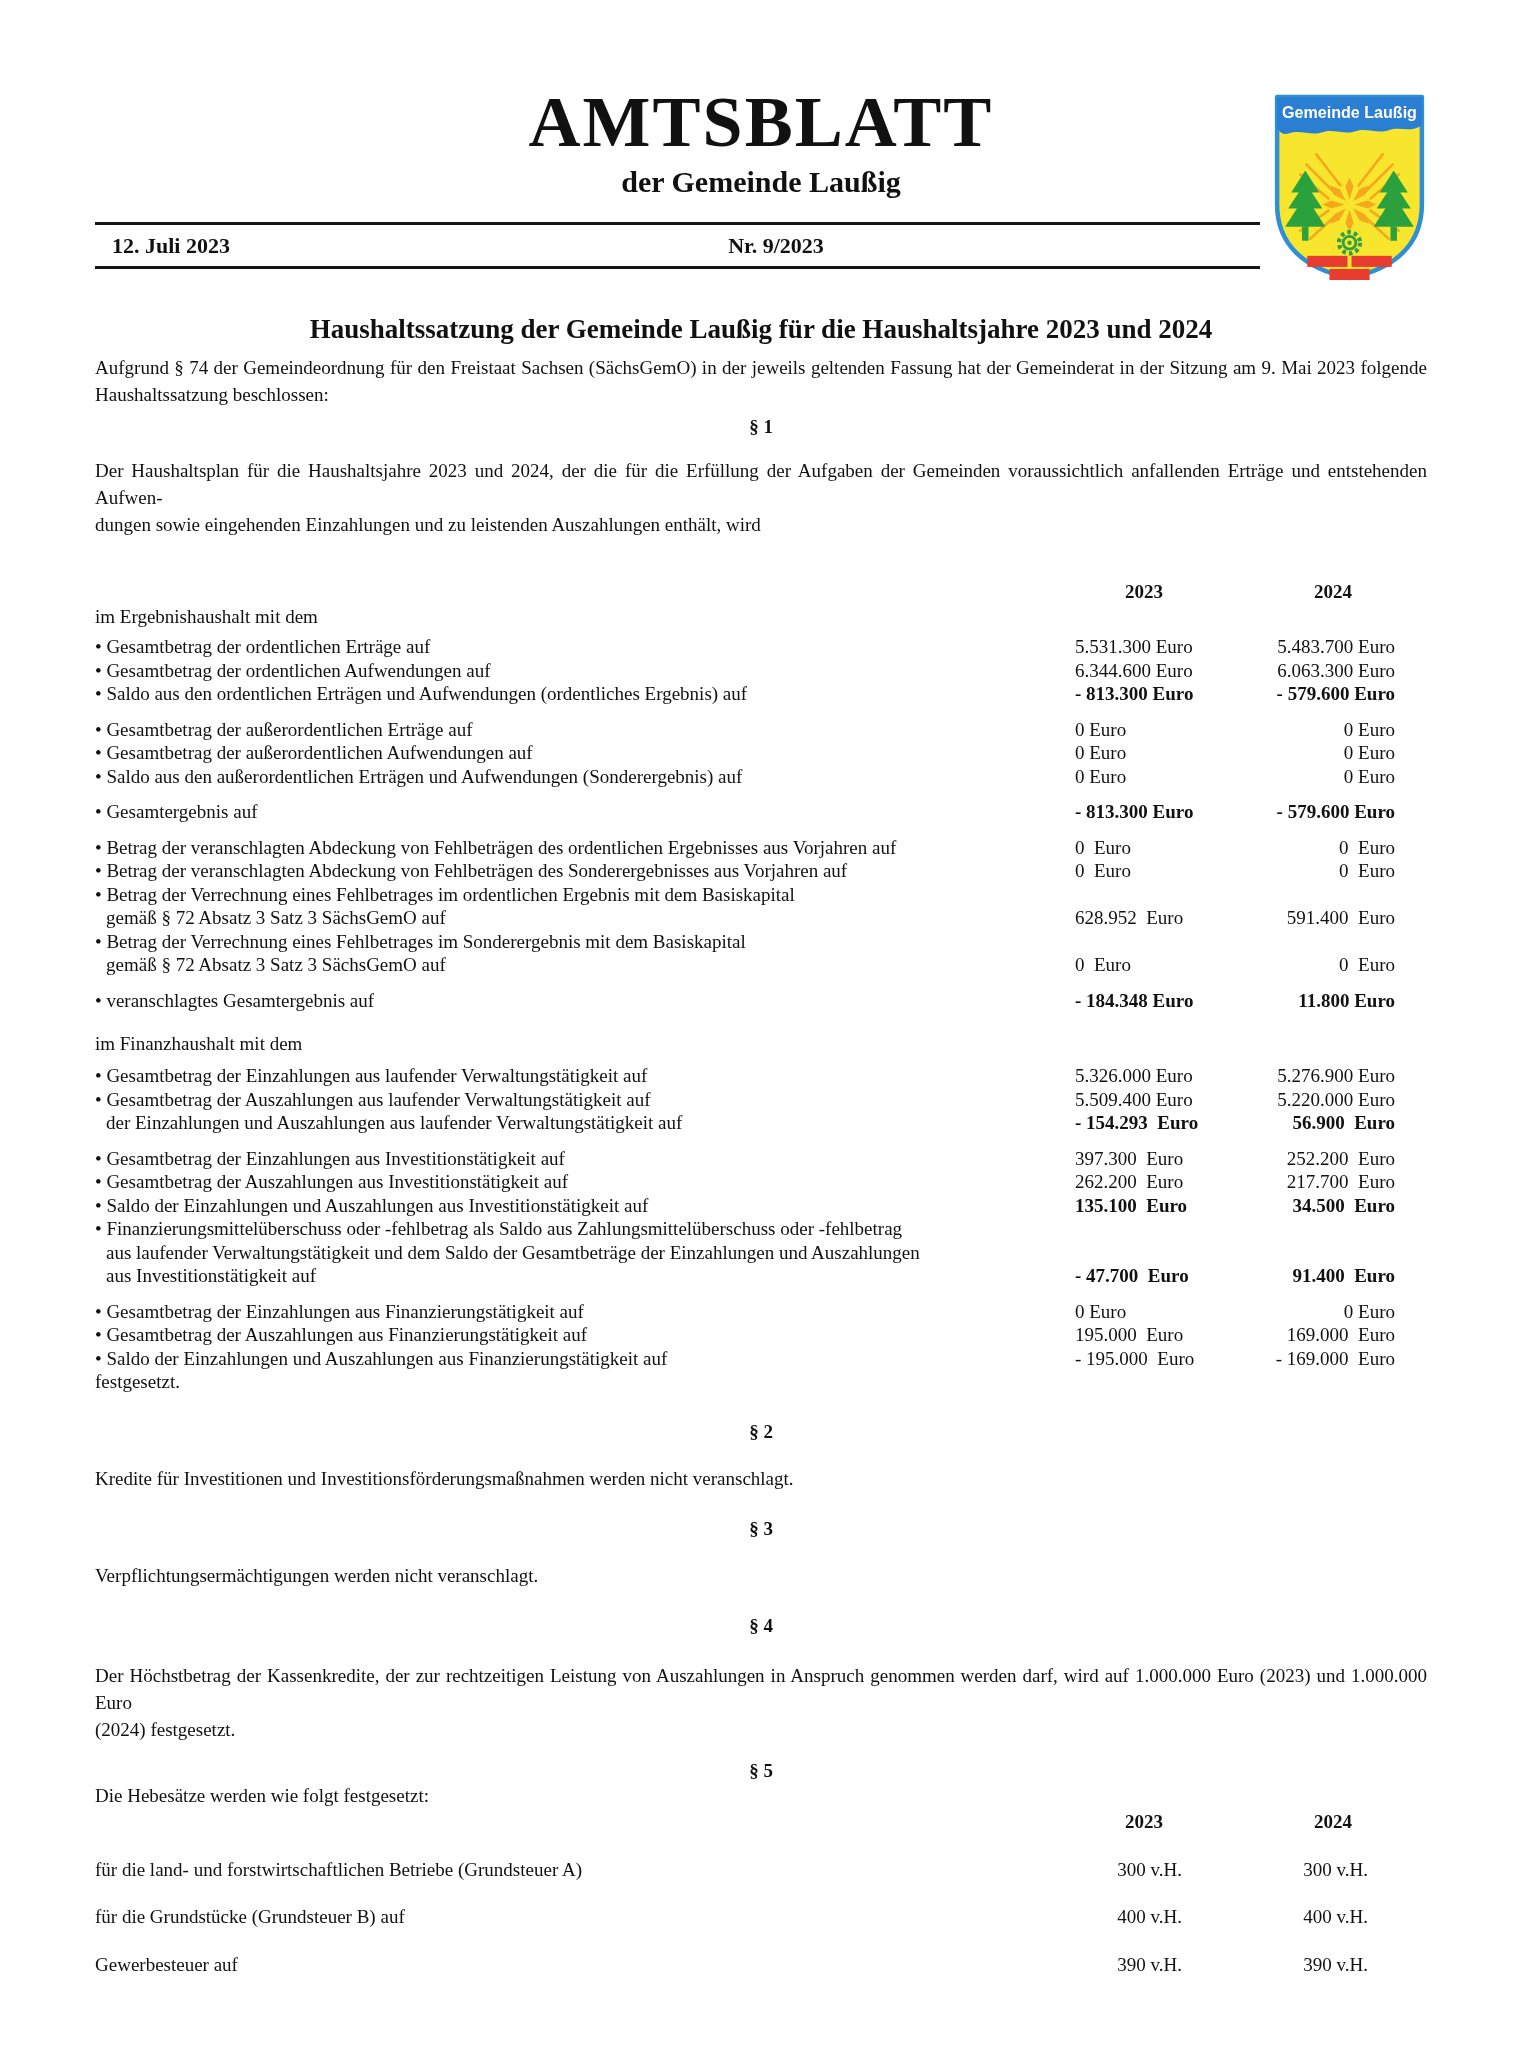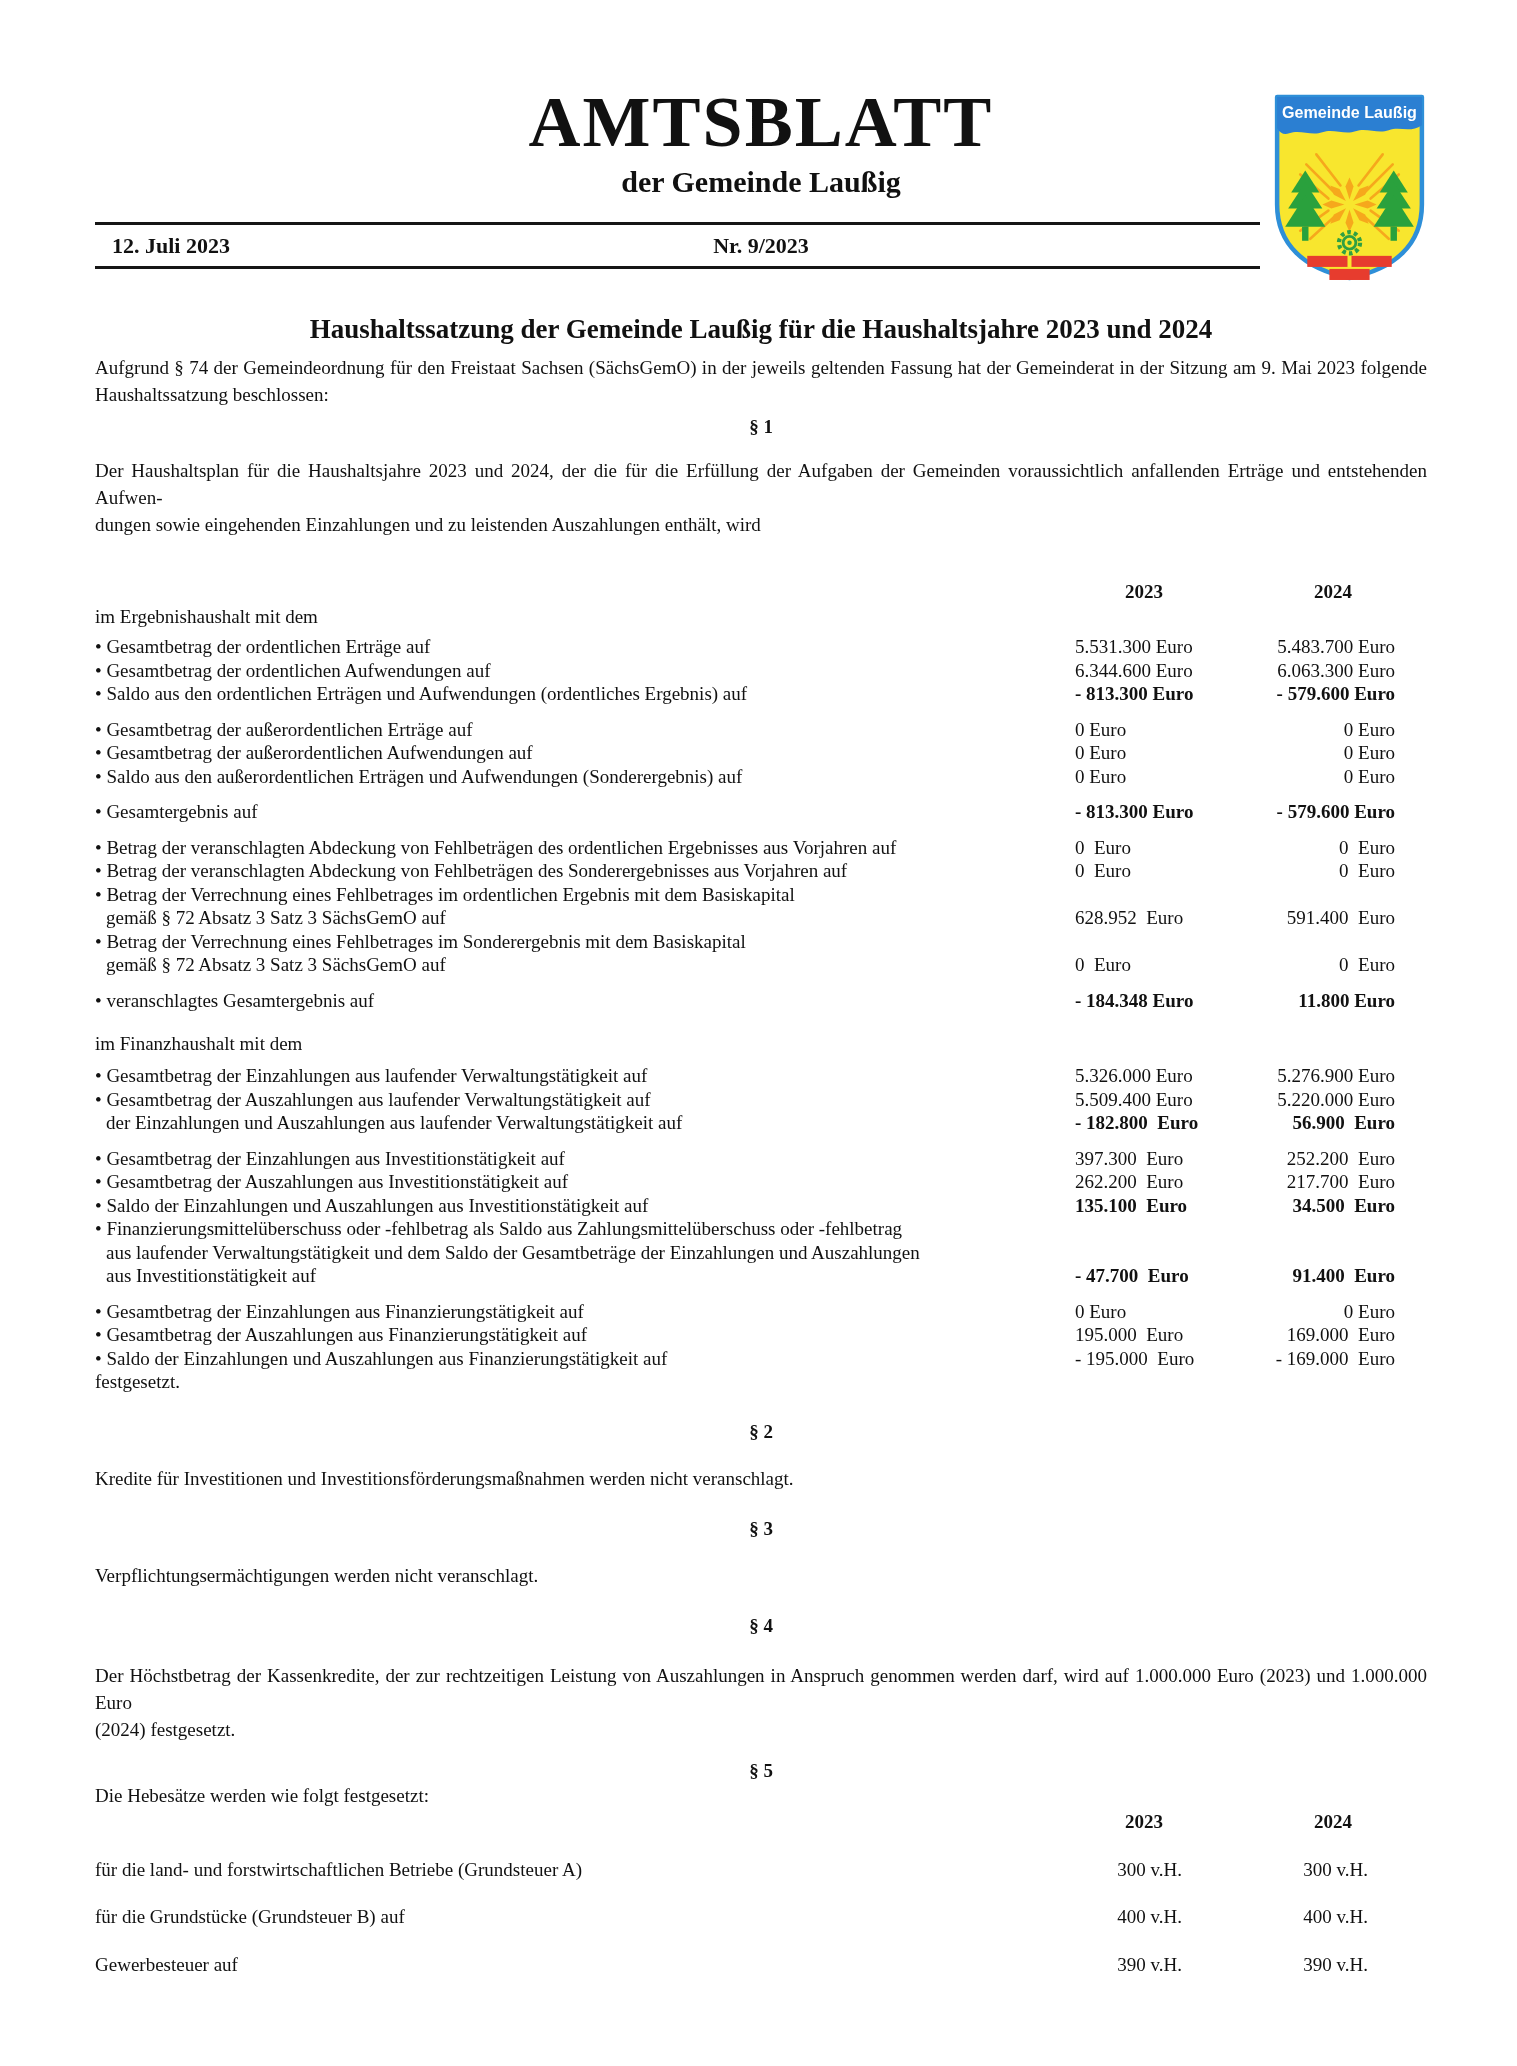--- a/index.html
+++ b/index.html
@@ -15,21 +15,21 @@
   .content { padding: 0 90px 0 95px; }
 
   
   .masthead-titles { width: 1332px; text-align: center; padding-top: 84px; }
   .m-title { font-size: 72px; line-height: 76px; font-weight: bold; letter-spacing: 2px; }
   .m-subtitle { font-size: 30px; line-height: 40px; font-weight: bold; margin-top: 2px; }
   .rule { width: 1165px; height: 3px; background: #161616; margin-top: 0; }
   .rule-top { margin-top: 20px; }
   .daterow { width: 1165px; height: 41px; position: relative; display: flex; align-items: center; }
   .m-date { font-size: 22px; font-weight: bold; position: relative; left: 17px; }
-  .m-issue { position: absolute; left: 0; width: 1332px; text-align: center; font-size: 22px; font-weight: bold; }
+  .m-issue { position: absolute; left: 15px; width: 1332px; text-align: center; font-size: 22px; font-weight: bold; }
   .crest { position: absolute; left: 1272px; top: 92px; width: 155px; height: 191px; }
 
   
   .doc-heading { width: 1332px; text-align: center; font-size: 27px; line-height: 32px; font-weight: bold; margin-top: 44px; }
   .para { font-size: 19px; line-height: 27px; margin-top: 9px; }
   .jline { text-align: justify; text-align-last: justify; }
   .smark { width: 1332px; text-align: center; font-size: 19px; line-height: 24px; font-weight: bold; }
   .smark1 { margin-top: 7px; }
   .lead { margin-top: 18px; }
 
@@ -248,21 +248,21 @@
     <div class="rlabel">
             <div class="rline">• Gesamtbetrag der Auszahlungen aus laufender Verwaltungstätigkeit auf</div>
           </div>
     <div class="v1">5.509.400 Euro</div>
     <div class="v2">5.220.000 Euro</div>
   </div>
         <div class="trow bold">
     <div class="rlabel">
             <div class="rline cont">der Einzahlungen und Auszahlungen aus laufender Verwaltungstätigkeit auf</div>
           </div>
-    <div class="v1">- 182.800  Euro</div>
+    <div class="v1">- 154.293  Euro</div>
     <div class="v2">56.900  Euro</div>
   </div>
         <div class="trow gap">
     <div class="rlabel">
             <div class="rline">• Gesamtbetrag der Einzahlungen aus Investitionstätigkeit auf</div>
           </div>
     <div class="v1">397.300  Euro</div>
     <div class="v2">252.200  Euro</div>
   </div>
         <div class="trow">

